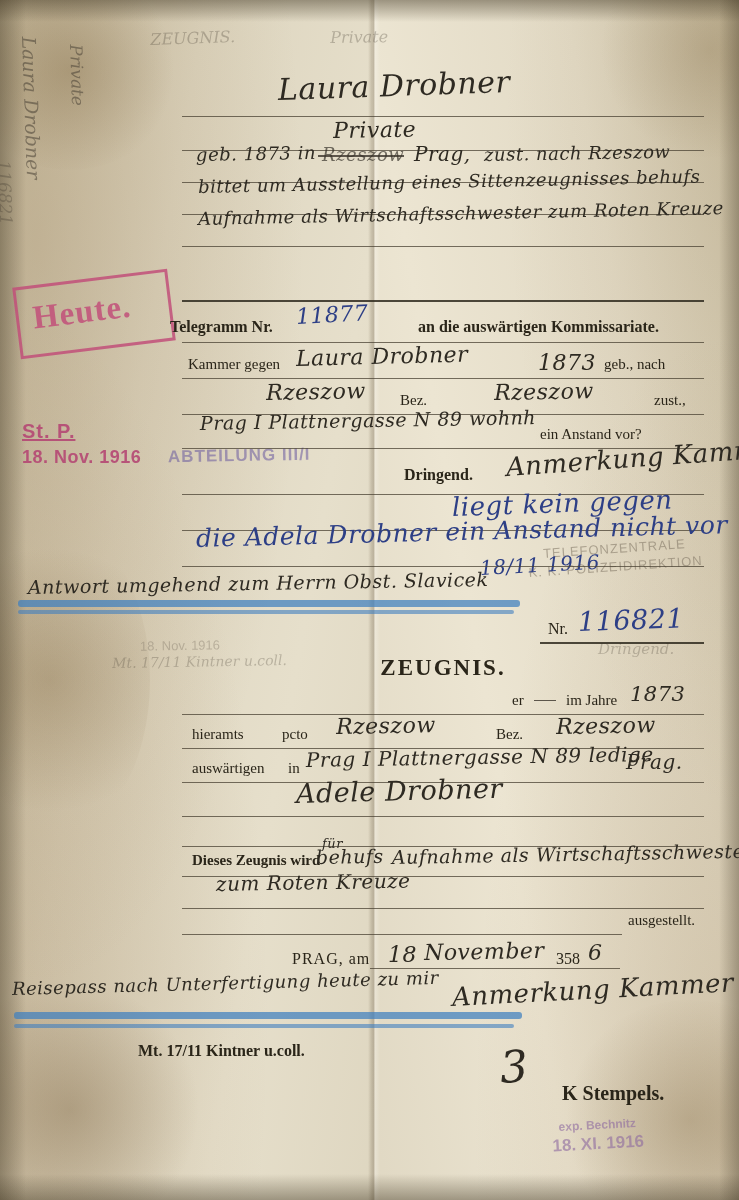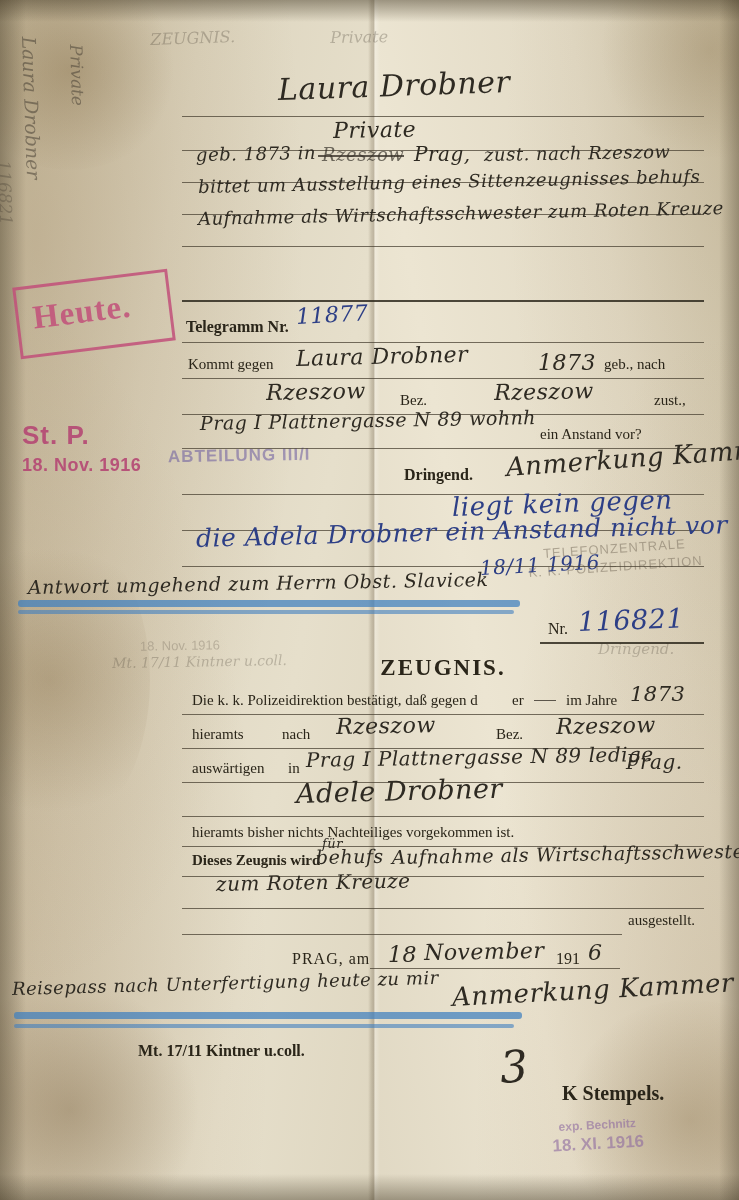--- a/index.html
+++ b/index.html
@@ -118,21 +118,21 @@
     letter-spacing: 1px;
   }
   .stamp-stp {
     position: absolute;
     left: 22px; top: 420px;
     color: #b54874;
     font-family: "Liberation Sans", sans-serif;
     font-weight: bold;
     opacity: .9;
   }
-  .stamp-stp .l1 { font-size: 26px; letter-spacing: 1px; }
+  .stamp-stp .l1 { font-size: 20px; letter-spacing: 1px; text-decoration: underline; }
   .stamp-stp .l2 { font-size: 18px; margin-top: 4px; letter-spacing: .5px; }
   .stamp-abt {
     position: absolute;
     left: 168px; top: 446px;
     color: #6a5aa0;
     font-family: "Liberation Sans", sans-serif;
     font-weight: bold;
     font-size: 17px;
     letter-spacing: 1px;
     opacity: .55;
@@ -253,25 +253,26 @@
     <div>K. K. POLIZEIDIREKTION</div>
   </div>
 
   <div class="stamp-exp">
     <div class="e1">exp. Bechnitz</div>
     <div class="e2">18. XI. 1916</div>
   </div>
 
   <div class="rule thick" style="left:182px;top:300px;width:522px;"></div>
 
-  <div class="ptext bold" style="left:186px;top:318px;font-size:16px;">Telegramm Nr.</div>
+  <div class="ptext bold" style="left:170px;top:318px;font-size:16px;">Telegramm Nr.</div>
   <div class="hand blue med" style="left:296px;top:304px;transform:rotate(-3deg);">11877</div>
+  <div class="ptext bold" style="left:418px;top:318px;font-size:16px;">an die auswärtigen Kommissariate.</div>
   <div class="rule" style="left:182px;top:342px;width:522px;"></div>
 
-  <div class="ptext" style="left:188px;top:356px;">Kommt gegen</div>
+  <div class="ptext" style="left:188px;top:356px;">Kammer gegen</div>
   <div class="hand dark med" style="left:296px;top:346px;transform:rotate(-1.5deg);">Laura Drobner</div>
   <div class="hand dark med" style="left:538px;top:350px;">1873</div>
   <div class="ptext" style="left:604px;top:356px;">geb., nach</div>
   <div class="rule" style="left:182px;top:378px;width:522px;"></div>
 
   <div class="hand dark med" style="left:266px;top:380px;transform:rotate(-1deg);">Rzeszow</div>
   <div class="ptext" style="left:400px;top:392px;">Bez.</div>
   <div class="hand dark med" style="left:494px;top:380px;transform:rotate(-1deg);">Rzeszow</div>
   <div class="ptext" style="left:654px;top:392px;">zust.,</div>
   <div class="rule" style="left:182px;top:414px;width:522px;"></div>
@@ -295,62 +296,60 @@
 
   <div class="crayon" style="left:18px;top:600px;width:502px;"></div>
   <div class="crayon thin" style="left:18px;top:610px;width:496px;"></div>
 
   <div class="ptext" style="left:548px;top:620px;font-size:16px;">Nr.</div>
   <div class="hand blue med" style="left:578px;top:606px;font-size:27px;transform:rotate(-2deg);">116821</div>
   <div class="rule thick" style="left:540px;top:642px;width:164px;"></div>
 
   <div class="ptext bold center" style="left:182px;top:655px;width:522px;font-size:23px;letter-spacing:2px;">ZEUGNIS.</div>
 
-  <div class="ptext" style="left:192px;top:692px;">Die k. k. Polizeidirektion bestätigt, daß gegen d</div>
   <div class="ptext" style="left:512px;top:692px;">er</div>
   <div class="strike" style="left:534px;top:700px;width:22px;height:1px;"></div>
   <div class="ptext" style="left:566px;top:692px;">im Jahre</div>
   <div class="hand dark sm" style="left:630px;top:682px;font-size:21px;">1873</div>
   <div class="rule" style="left:182px;top:714px;width:522px;"></div>
 
   <div class="ptext" style="left:192px;top:726px;">hieramts</div>
-  <div class="ptext" style="left:282px;top:726px;">nach</div>
+  <div class="ptext" style="left:282px;top:726px;">pcto</div>
   <div class="hand dark med" style="left:336px;top:714px;transform:rotate(-1deg);">Rzeszow</div>
   <div class="ptext" style="left:496px;top:726px;">Bez.</div>
   <div class="hand dark med" style="left:556px;top:714px;transform:rotate(-1deg);">Rzeszow</div>
   <div class="rule" style="left:182px;top:748px;width:522px;"></div>
 
   <div class="ptext" style="left:192px;top:760px;">auswärtigen</div>
   <div class="ptext" style="left:288px;top:760px;">in</div>
   <div class="hand dark sm" style="left:306px;top:748px;font-size:20px;transform:rotate(-1deg);">Prag I Plattnergasse N 89 ledige</div>
   <div class="hand dark sm" style="left:626px;top:750px;font-size:20px;">Prag.</div>
   <div class="rule" style="left:182px;top:782px;width:522px;"></div>
 
   <div class="hand dark big" style="left:296px;top:778px;font-size:27px;transform:rotate(-1.5deg);">Adele Drobner</div>
   <div class="rule" style="left:182px;top:816px;width:522px;"></div>
 
-  <div class="ptext" style="left:192px;top:824px;">hieramts bisher nichts Nachteiliges vorgekommen ist.</div>
   <div class="rule" style="left:182px;top:846px;width:522px;"></div>
 
   <div class="ptext" style="left:192px;top:852px;font-weight:bold;">Dieses Zeugnis wird</div>
   <div class="hand dark sm" style="left:322px;top:836px;font-size:13px;">für</div>
   <div class="hand dark sm" style="left:316px;top:846px;font-size:19px;transform:rotate(-1deg);">behufs</div>
   <div class="hand dark sm" style="left:392px;top:846px;font-size:19px;transform:rotate(-1deg);">Aufnahme als Wirtschaftsschwester</div>
   <div class="rule" style="left:182px;top:876px;width:522px;"></div>
 
   <div class="hand dark sm" style="left:216px;top:872px;font-size:20px;transform:rotate(-1deg);">zum Roten Kreuze</div>
   <div class="rule" style="left:182px;top:908px;width:522px;"></div>
 
   <div class="ptext" style="left:628px;top:912px;">ausgestellt.</div>
   <div class="rule" style="left:182px;top:934px;width:440px;"></div>
 
   <div class="ptext" style="left:292px;top:950px;font-size:16px;letter-spacing:1px;">PRAG, am</div>
   <div class="hand dark med" style="left:388px;top:942px;">18</div>
   <div class="hand dark med" style="left:424px;top:940px;transform:rotate(-1deg);">November</div>
-  <div class="ptext" style="left:556px;top:950px;font-size:16px;">191</div>
+  <div class="ptext" style="left:556px;top:950px;font-size:16px;">358</div>
   <div class="hand dark med" style="left:588px;top:940px;">6</div>
   <div class="rule" style="left:370px;top:968px;width:250px;"></div>
 
   <div class="hand dark sm" style="left:12px;top:978px;font-size:18px;transform:rotate(-1.5deg);">Reisepass nach Unterfertigung heute zu mir</div>
   <div class="hand dark med" style="left:452px;top:982px;font-size:26px;transform:rotate(-3deg);">Anmerkung Kammer</div>
 
   <div class="crayon" style="left:14px;top:1012px;width:508px;"></div>
   <div class="crayon thin" style="left:14px;top:1024px;width:500px;"></div>
 
   <div class="ptext bold" style="left:138px;top:1042px;font-size:16px;">Mt. 17/11 Kintner u.coll.</div>

